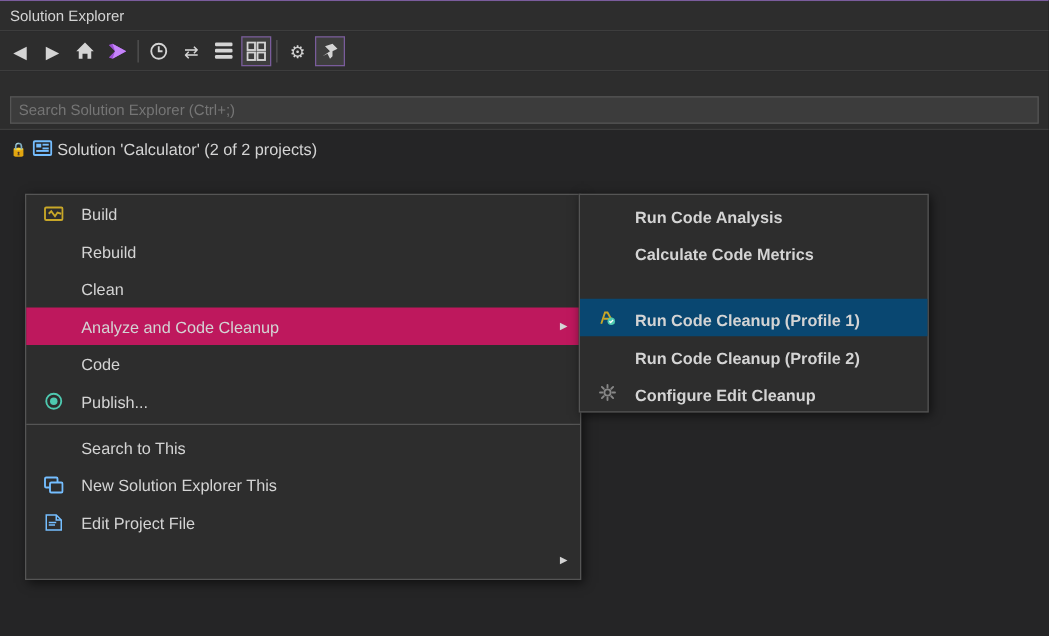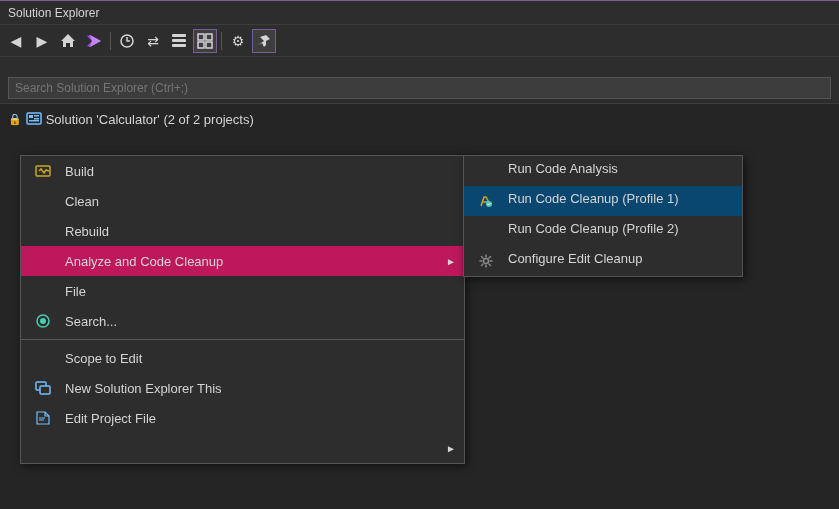--- a/index.html
+++ b/index.html
@@ -161,30 +161,32 @@
       left: 463px;
       width: 280px;
       background: #2d2d2d;
       border: 1px solid #555;
       box-shadow: 2px 2px 8px rgba(0,0,0,0.6);
       z-index: 101;
     }
 
     .submenu-item {
       display: flex;
-      align-items: flex-start;
+      align-items: flex-end;
       padding: 5px 16px 5px 44px;
       height: 30px;
       cursor: pointer;
       position: relative;
       gap: 8px;
+      font-weight: bold;
     }
 
     .submenu-item.highlighted {
       background: #094771;
+      margin-top: 23px;
     }
 
     .submenu-item .item-icon {
       position: absolute;
       left: 12px;
       width: 20px;
       height: 20px;
       display: flex;
       align-items: center;
       justify-content: center;
@@ -293,50 +295,50 @@
     <span class="item-icon icon-build">
       <svg width="16" height="16" viewBox="0 0 16 16" fill="none">
         <rect x="1" y="3" width="14" height="10" rx="1" stroke="#c8a728" stroke-width="1.5" fill="none"></rect>
         <path d="M4 8 L6 6 L9 10 L11 7 L14 8" stroke="#c8a728" stroke-width="1.5" fill="none"></path>
       </svg>
     </span>
     <span>Build</span>
   </div>
 
   <div class="menu-item">
+    <span>Rebuild</span>
+  </div>
+
+  <div class="menu-item">
     <span>Clean</span>
-  </div>
-
-  <div class="menu-item">
-    <span>Rebuild</span>
   </div>
 
   <div class="menu-item highlighted">
     <span>Analyze and Code Cleanup</span>
     <span class="submenu-arrow">►</span>
   </div>
 
   <div class="menu-item">
-    <span>File</span>
+    <span>Code</span>
   </div>
 
   <div class="menu-item">
     <span class="item-icon icon-publish">
       <svg width="16" height="16" viewBox="0 0 16 16" fill="none">
         <circle cx="8" cy="8" r="6" stroke="#4ec9b0" stroke-width="1.5"></circle>
         <circle cx="8" cy="8" r="3" fill="#4ec9b0"></circle>
       </svg>
     </span>
-    <span>Search...</span>
+    <span>Publish...</span>
   </div>
 
   <div class="menu-separator"></div>
 
   <div class="menu-item">
-    <span>Scope to Edit</span>
+    <span>Search to This</span>
   </div>
 
   <div class="menu-item">
     <span class="item-icon icon-new-explorer">
       <svg width="16" height="16" viewBox="0 0 16 16" fill="none">
         <rect x="1" y="2" width="10" height="8" rx="1" stroke="#75beff" stroke-width="1.5"></rect>
         <rect x="5" y="6" width="10" height="8" rx="1" stroke="#75beff" stroke-width="1.5" fill="#2d2d2d"></rect>
       </svg>
     </span>
     <span>New Solution Explorer This</span>
@@ -358,20 +360,23 @@
   </div>
 
 </div>
 
 <div class="submenu">
 
   <div class="submenu-item">
     <span>Run Code Analysis</span>
   </div>
 
+  <div class="submenu-item">
+    <span>Calculate Code Metrics</span>
+  </div>
 
   <div class="submenu-item highlighted">
     <span class="item-icon icon-run-cleanup">
       <svg width="16" height="16" viewBox="0 0 16 16" fill="none">
         <path d="M3 13 L6 4 L8 4 L13 13" stroke="#c8a728" stroke-width="1.5" fill="none"></path>
         <path d="M5 9 L11 9" stroke="#c8a728" stroke-width="1.5"></path>
         <circle cx="11" cy="11" r="3" fill="#4ec9b0"></circle>
         <path d="M9.5 11 L10.5 12 L12.5 10" stroke="white" stroke-width="1"></path>
       </svg>
     </span>

